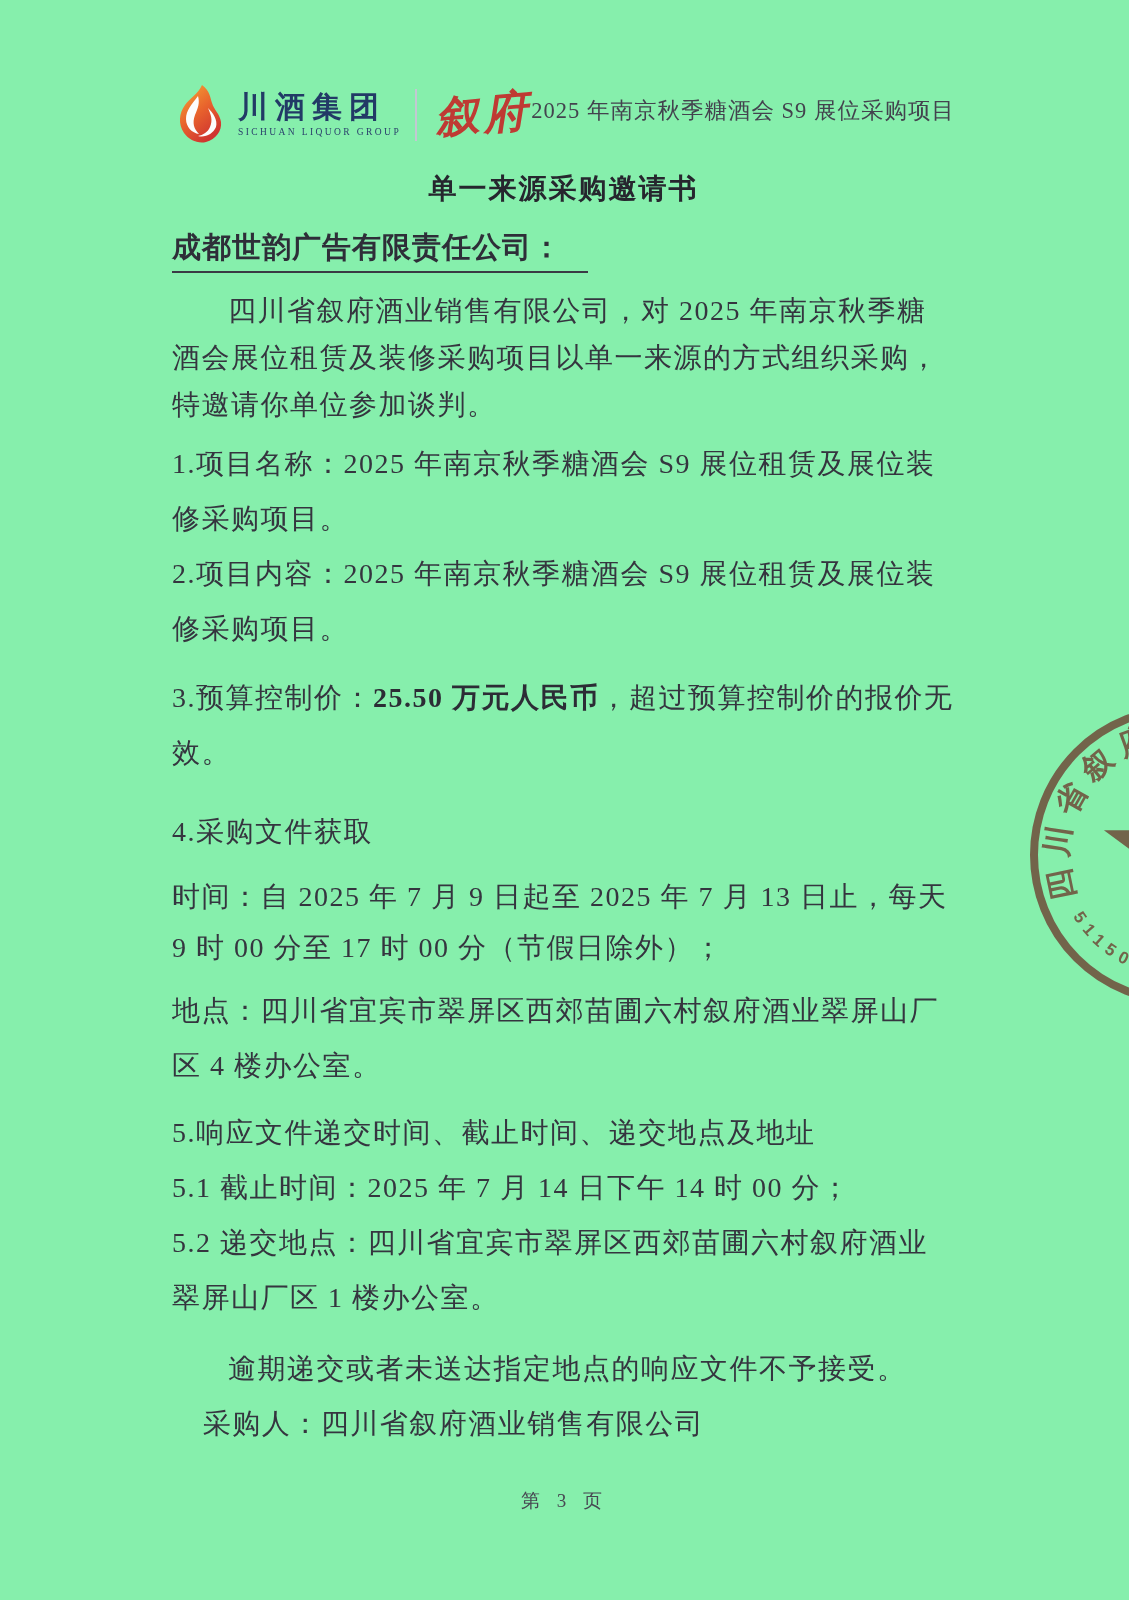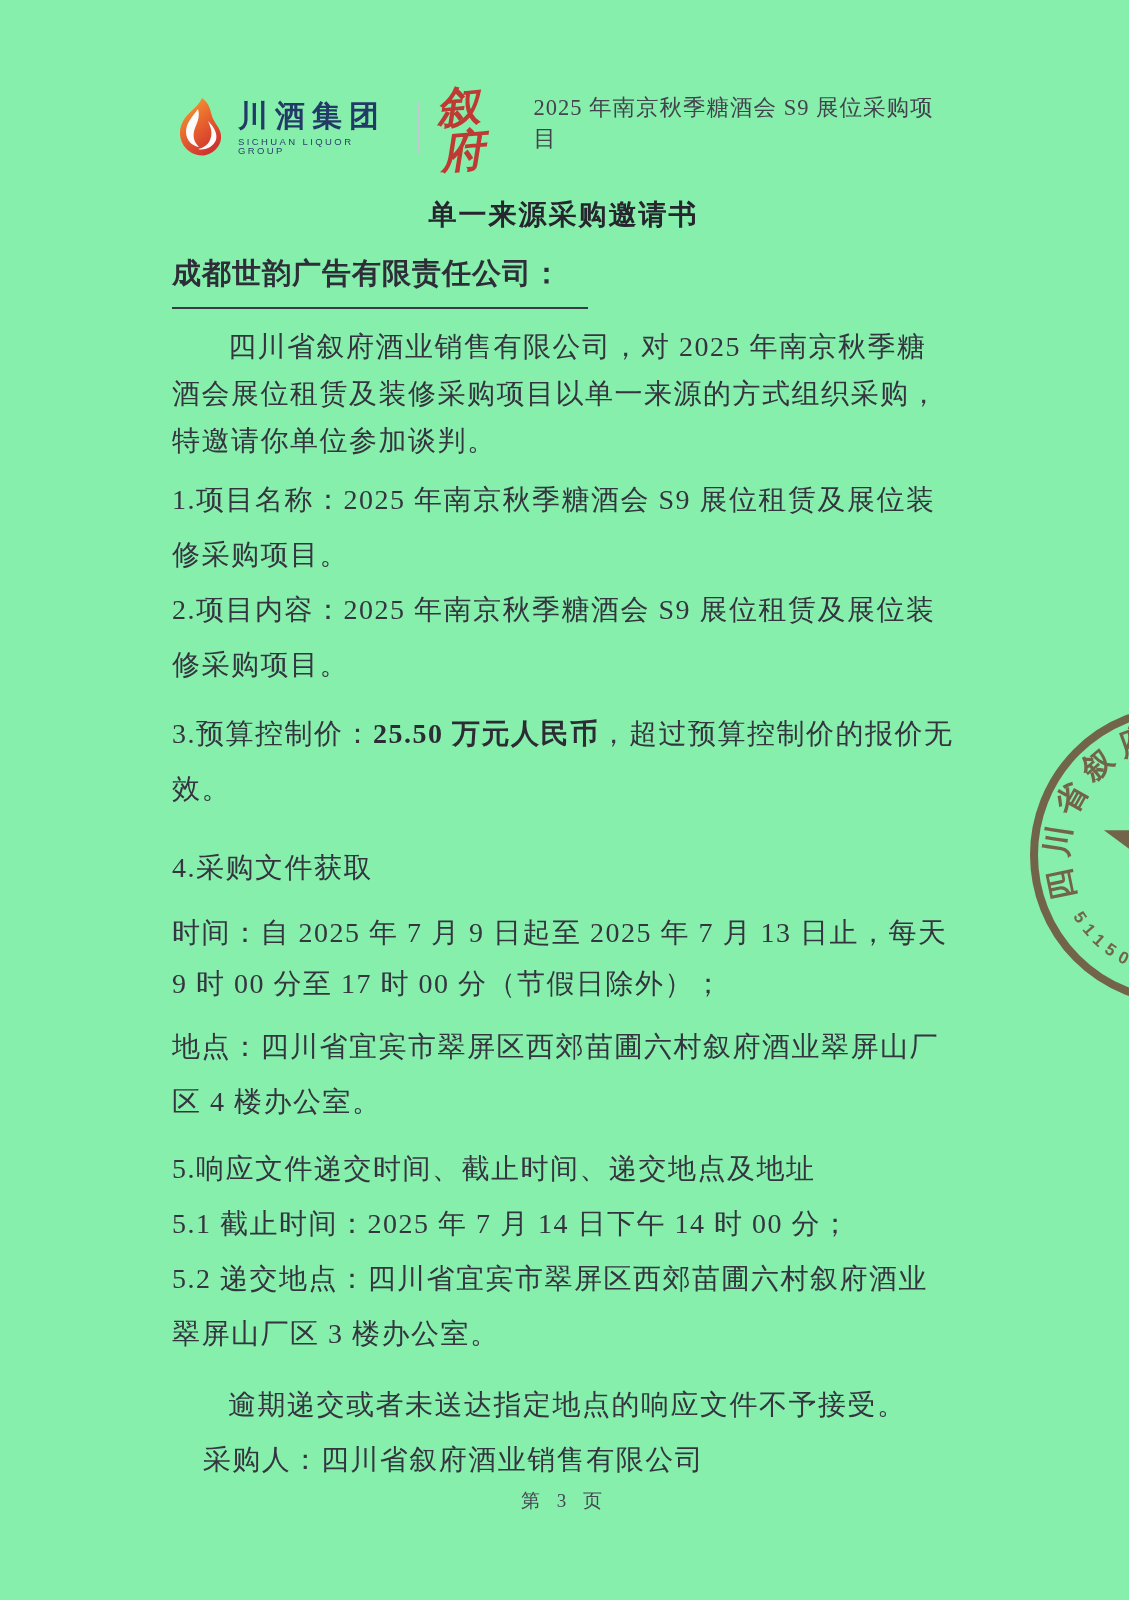--- a/index.html
+++ b/index.html
@@ -19,21 +19,21 @@
     display:flex;justify-content:space-between;align-items:center;
   }
   .logo{display:flex;align-items:center;}
   .logo-flame{width:56px;height:62px;flex:0 0 auto;margin-right:10px;}
   .logo-cn-block{display:flex;flex-direction:column;line-height:1;}
   .logo-cn{
     font-family:"Liberation Sans","DejaVu Sans",sans-serif;
     font-weight:bold;font-size:30px;letter-spacing:7px;color:#223a66;
   }
   .logo-en{
-    font-family:Liberation Sans, sans-serif;
+    font-family:Liberation Serif, serif;
     font-size:9.5px;letter-spacing:2.4px;color:#2a3f6b;margin-top:6px;
   }
   .logo-divider{width:2px;height:52px;background:#c3c8d2;margin:0 18px 0 14px;}
   .logo-brand{
     font-size:44px;font-weight:bold;font-style:italic;
     color:#bf3a33;transform:rotate(-5deg);letter-spacing:4px;
     line-height:1;
   }
   .header-project{
     font-size:22.5px;color:#43434e;letter-spacing:1px;
@@ -47,21 +47,21 @@
     letter-spacing:2px;
     margin-top:24px;
   }
   .addressee{
     margin-top:20px;
     font-size:29px;font-weight:bold;color:#2e2e38;
     letter-spacing:1px;
   }
   .addressee span{
     border-bottom:2.5px solid #3a3a44;
-    padding-right:26px;padding-bottom:13px;
+    padding-right:26px;padding-bottom:3px;
     display:inline-block;
   }
   .para{
     font-size:28px;letter-spacing:1.5px;line-height:55px;
     margin:0;
   }
   .indent2{text-indent:2em;}
   .indent1{text-indent:1.1em;}
   .p-intro{line-height:47px;margin-top:14px;}
   .p-item1{margin-top:8px;}
@@ -134,21 +134,21 @@
     <p class="para p-item4h">4.采购文件获取</p>
 
     <p class="para p-time">时间：自 2025 年 7 月 9 日起至 2025 年 7 月 13 日止，每天 9 时 00 分至 17 时 00 分（节假日除外）；</p>
 
     <p class="para p-place">地点：四川省宜宾市翠屏区西郊苗圃六村叙府酒业翠屏山厂区 4 楼办公室。</p>
 
     <p class="para p-item5h">5.响应文件递交时间、截止时间、递交地点及地址</p>
 
     <p class="para">5.1 截止时间：2025 年 7 月 14 日下午 14 时 00 分；</p>
 
-    <p class="para">5.2 递交地点：四川省宜宾市翠屏区西郊苗圃六村叙府酒业翠屏山厂区 3 楼办公室。</p>
+    <p class="para">5.2 递交地点：四川省宜宾市翠屏区西郊苗圃六村叙府酒业翠屏山厂区 1 楼办公室。</p>
 
     <p class="para indent2 p-note">逾期递交或者未送达指定地点的响应文件不予接受。</p>
 
 
     <p class="para indent1">采购人：四川省叙府酒业销售有限公司</p>
 
   </div>
 
   <svg class="stamp" viewBox="0 0 420 440">
     <defs>

